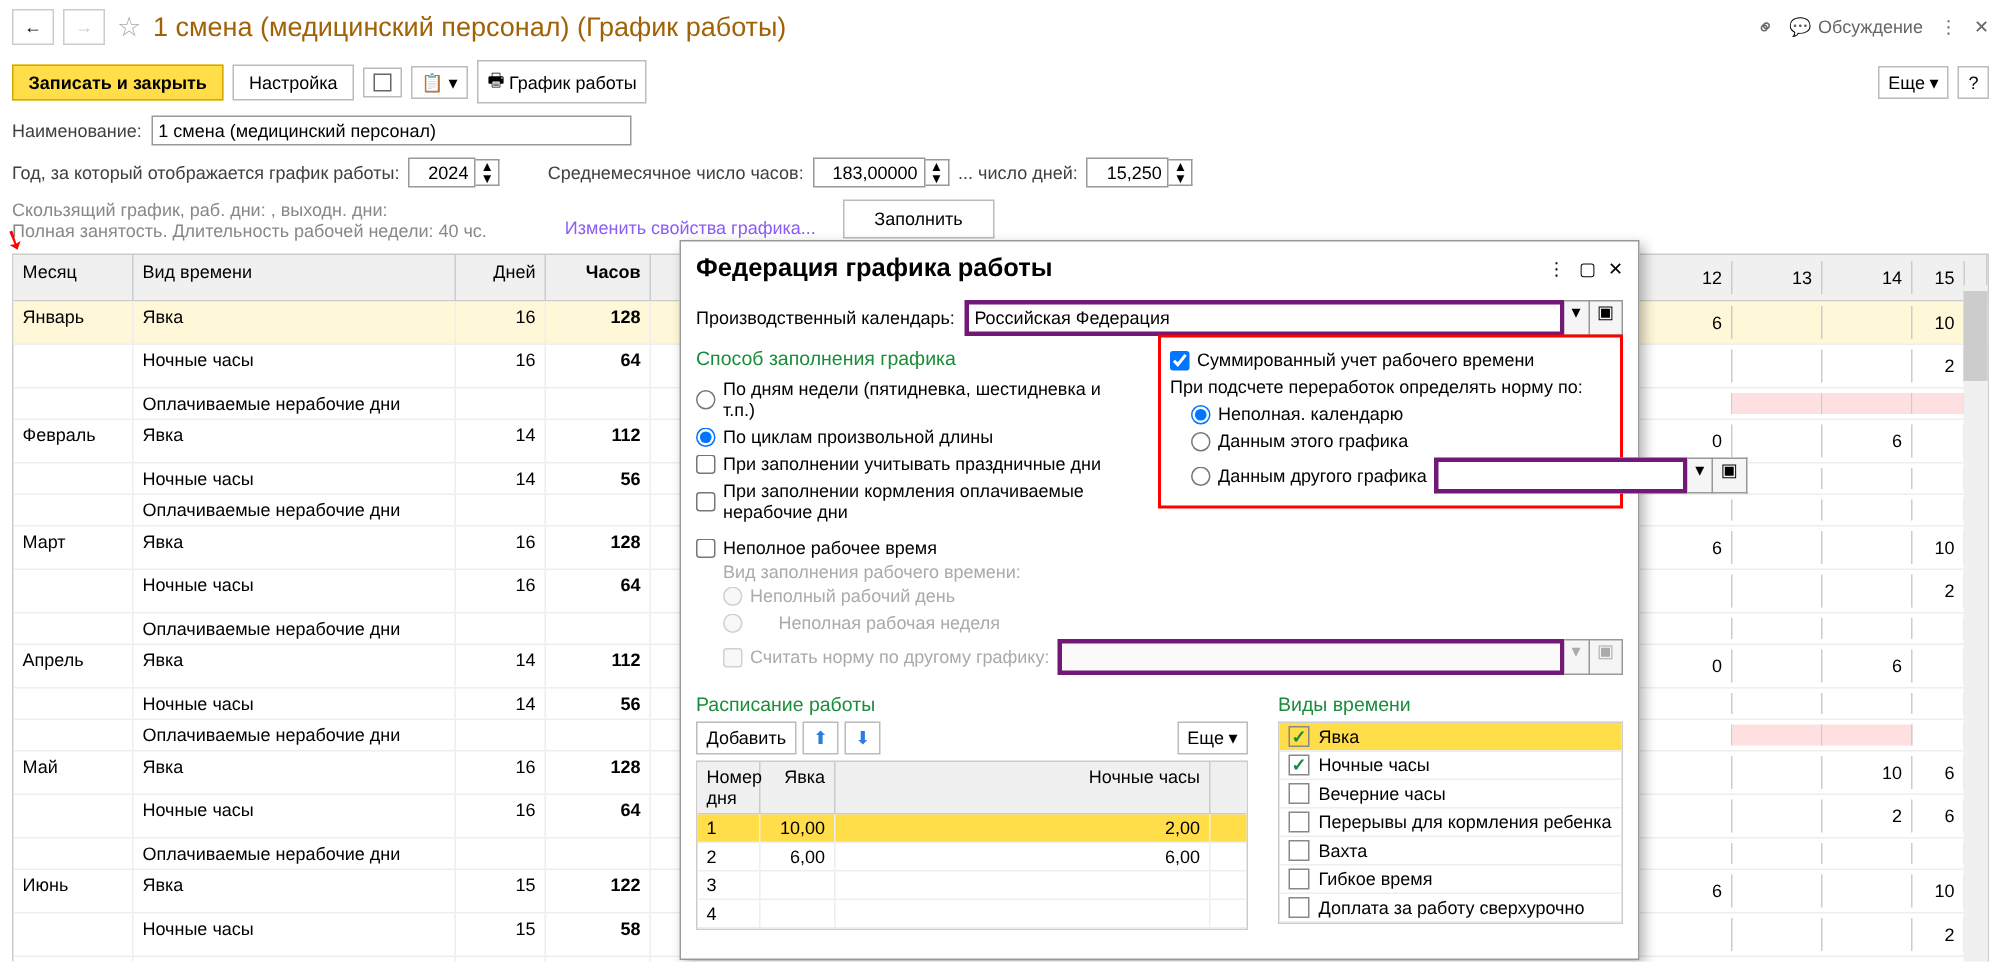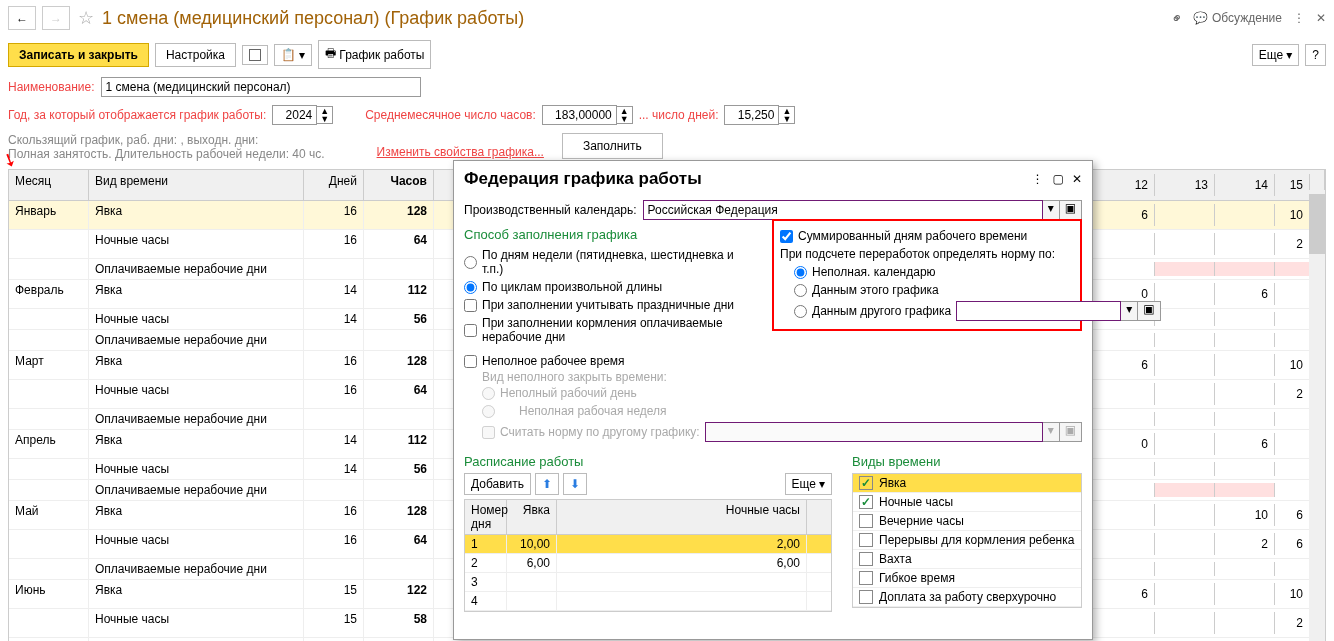--- a/index.html
+++ b/index.html
@@ -7,27 +7,27 @@
 .titlebar{display:flex;align-items:center;padding:6px 8px;gap:6px;}
 .nav-btn{width:28px;height:24px;border:1px solid #ccc;background:#fff;display:flex;align-items:center;justify-content:center;cursor:pointer;}
 .star{width:20px;height:20px;display:flex;align-items:center;justify-content:center;color:#aaa;font-size:18px;}
 .page-title{font-size:18px;color:#a16207;flex:1;}
 .right-icons{display:flex;gap:10px;align-items:center;color:#666;}
 .toolbar{display:flex;align-items:center;padding:4px 8px;gap:6px;}
 .btn-yellow{background:#ffde4a;border:1px solid #d4a800;padding:4px 10px;font-weight:bold;cursor:pointer;}
 .btn{background:#fff;border:1px solid #bbb;padding:4px 10px;cursor:pointer;}
 .btn-sm{background:#fff;border:1px solid #bbb;padding:3px 6px;cursor:pointer;display:flex;align-items:center;gap:3px;}
 .form-row{display:flex;align-items:center;padding:4px 8px;gap:6px;}
-.label{color:#ef4444;}
+.label{color:#404040;}
 .input{border:1px solid #999;padding:2px 4px;background:#fff;}
 .spinner{display:flex;align-items:center;}
 .spinner input{border:1px solid #999;padding:2px 4px;width:45px;text-align:right;}
 .spinner .ctrl{border:1px solid #999;border-left:none;padding:0 3px;font-size:9px;line-height:8px;cursor:pointer;}
 .gray-text{color:#888;}
-.link{color:#ef4444;text-decoration:underline;cursor:pointer;}
+.link{color:#8b5cf6;cursor:pointer;}
 .fill-btn{border:1px solid #bbb;padding:5px 20px;background:#fff;cursor:pointer;margin-left:12px;}
 .arrow-red{position:absolute;color:red;font-size:18px;transform:rotate(25deg);}
 .grid{border:1px solid #ccc;margin:4px 8px;position:relative;}
 .grid-hdr{display:flex;background:#f0f0f0;border-bottom:1px solid #ccc;}
 .grid-hdr>div{padding:4px 6px;border-right:1px solid #ccc;}
 .grid-row{display:flex;border-bottom:1px solid #eee;}
 .grid-row>div{padding:3px 6px;border-right:1px solid #eee;}
 .grid-row.yellow{background:#fff8d8;}
 .col-m{width:80px;}
 .col-t{width:215px;}
@@ -35,21 +35,21 @@
 .col-h{width:70px;text-align:right;font-weight:bold;}
 .day-cols{display:flex;}
 .day-cols>div{width:60px;text-align:right;padding:4px 6px;border-right:1px solid #ccc;}
 .pink{background:#ffe0e0;}
 .modal{position:absolute;left:453px;top:160px;width:640px;height:480px;background:#fff;border:1px solid #999;box-shadow:3px 3px 8px rgba(0,0,0,0.3);z-index:10;}
 .modal-hdr{display:flex;align-items:center;padding:8px 10px;gap:8px;}
 .modal-title{font-size:17px;font-weight:bold;flex:1;}
 .modal-body{padding:0 10px;}
 .m-row{display:flex;align-items:center;padding:3px 0;gap:6px;}
 .select-box{display:flex;flex:1;}
-.select-box input{flex:1;border:1px solid #701a75;padding:2px 4px;}
+.select-box input{flex:1;border:3px solid #701a75;padding:2px 4px;}
 .select-box .sb-btn{border:1px solid #999;border-left:none;padding:0 5px;background:#f5f5f5;cursor:pointer;}
 .section-title{color:#1a8c3a;font-size:13px;padding:4px 0;}
 .radio-row,.check-row{display:flex;align-items:center;gap:5px;padding:2px 0;}
 .redbox{border:2px solid red;padding:6px;margin-top:-4px;}
 .cols{display:flex;gap:20px;}
 .col-l{flex:1;}
 .col-r{width:310px;}
 .sched-table{border:1px solid #ccc;margin-top:4px;}
 .sched-hdr{display:flex;background:#f0f0f0;border-bottom:1px solid #ccc;}
 .sched-hdr>div{padding:3px 6px;border-right:1px solid #ccc;}
@@ -411,21 +411,21 @@
           </div>
         <div class="check-row">
             <input type="checkbox" style="">
             <span>При заполнении кормления оплачиваемые нерабочие дни</span>
           </div>
       </div>
       <div class="col-r">
         <div class="redbox">
           <div class="check-row">
               <input type="checkbox" checked="" style="">
-              <span>Суммированный дням рабочего времени</span>
+              <span>Суммированный учет рабочего времени</span>
             </div>
           <div style="padding:2px 0;">При подсчете переработок определять норму по:</div>
           <div class="radio-row" style="padding-left:14px;">
               <input type="radio" checked="" style="">
               <span>Неполная. календарю</span>
             </div>
           <div class="radio-row" style="padding-left:14px;">
               <input type="radio" style="">
               <span>Данным этого графика</span>
             </div>
@@ -438,21 +438,21 @@
                 <div class="sb-btn">▣</div>
               </div>
           </div>
         </div>
       </div>
     </div>
     <div class="check-row" style="margin-top:6px;">
         <input type="checkbox" style="">
         <span>Неполное рабочее время</span>
       </div>
-    <div class="disabled" style="padding-left:18px;">Вид неполного закрыть времени:</div>
+    <div class="disabled" style="padding-left:18px;">Вид заполнения рабочего времени:</div>
     <div class="radio-row disabled" style="padding-left:18px;">
         <input type="radio" disabled="" style="">
         <span>Неполный рабочий день</span>
       </div>
     <div class="radio-row disabled" style="padding-left:18px;gap:24px;">
         <input type="radio" disabled="" style="">
         <span>Неполная рабочая неделя</span>
       </div>
     <div class="check-row disabled" style="padding-left:18px;">
         <input type="checkbox" disabled="" style="">

